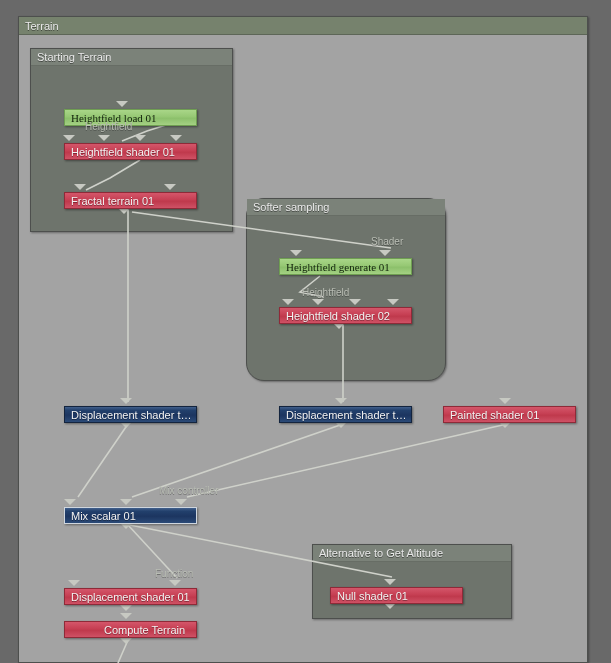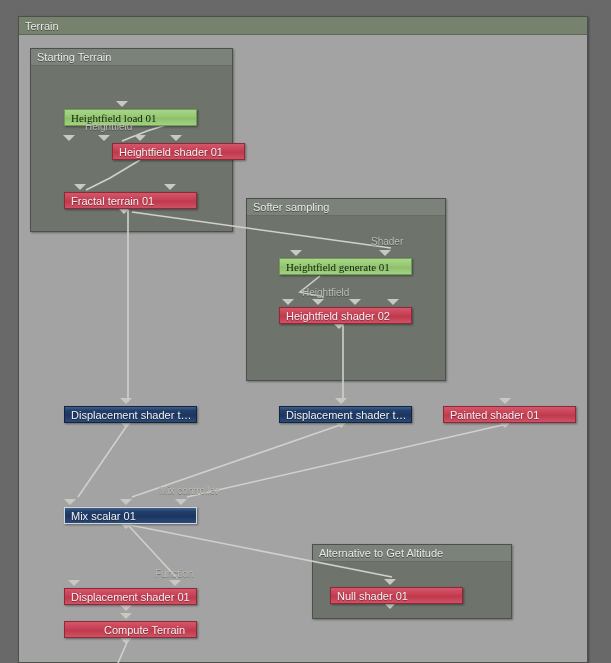--- a/index.html
+++ b/index.html
@@ -19,21 +19,21 @@
                font-size:11px;color:#e8e8e8;
                text-shadow:0 1px 0 rgba(0,0,0,.45);
                overflow:hidden;white-space:nowrap;}
 
   
   #grp-terrain{left:18px;top:16px;width:570px;height:647px;background:#67725f;}
   #grp-terrain>.group-title{background:#76826d;border-bottom:1px solid #5d6657;height:18px;line-height:18px;}
 
   
   #grp-starting{left:30px;top:48px;width:203px;height:184px;background:#6e746c;}
-  #grp-softer{left:246px;top:198px;width:200px;height:183px;background:#6e746c;}
+  #grp-softer{left:246px;top:198px;width:200px;height:183px;background:#6e746c;border-radius:18px;}
   #grp-alt{left:312px;top:544px;width:200px;height:95px;background:#6e746c;}
   #grp-starting>.group-title,#grp-softer>.group-title,#grp-alt>.group-title{
     background:#7b8279;border-bottom:1px solid #676d65;}
 
   
   .node{position:absolute;height:17px;line-height:17px;box-sizing:border-box;
         padding-left:6px;font-size:11px;color:#f2f2f2;white-space:nowrap;
         overflow:hidden;text-overflow:ellipsis;
         border:1px solid rgba(0,0,0,.35);
         box-shadow:1px 1px 2px rgba(0,0,0,.4);
@@ -121,21 +121,21 @@
       <div class="tri" style="left: 384px; top: 579px;"></div>
       <div class="tri" style="left: 384px; top: 603px;"></div>
       <div class="tri" style="left: 68px; top: 580px;"></div>
       <div class="tri" style="left: 169px; top: 580px;"></div>
       <div class="tri" style="left: 120px; top: 605px;"></div>
       <div class="tri" style="left: 120px; top: 613px;"></div>
       <div class="tri" style="left: 120px; top: 638px;"></div>
     </div>
   <div id="node-layer">
       <div class="node green" style="left: 64px; top: 109px; width: 133px;">Heightfield load 01</div>
-      <div class="node red" style="left: 64px; top: 143px; width: 133px; margin-left: 48px;">Heightfield shader 01</div>
+      <div class="node red" style="left: 64px; top: 143px; width: 133px;">Heightfield shader 01</div>
       <div class="node red" style="left: 64px; top: 192px; width: 133px;">Fractal terrain 01</div>
       <div class="node green" style="left: 279px; top: 258px; width: 133px;">Heightfield generate 01</div>
       <div class="node red" style="left: 279px; top: 307px; width: 133px;">Heightfield shader 02</div>
       <div class="node blue" style="left: 64px; top: 406px; width: 133px;">Displacement shader to ...</div>
       <div class="node blue" style="left: 279px; top: 406px; width: 133px;">Displacement shader to ...</div>
       <div class="node red" style="left: 443px; top: 406px; width: 133px;">Painted shader 01</div>
       <div class="node blue selected" style="left: 64px; top: 507px; width: 133px;">Mix scalar 01</div>
       <div class="node red" style="left: 330px; top: 587px; width: 133px;">Null shader 01</div>
       <div class="node red" style="left: 64px; top: 588px; width: 133px;">Displacement shader 01</div>
       <div class="node red" style="left: 64px; top: 621px; width: 133px; padding-left: 39px;">Compute Terrain</div>

